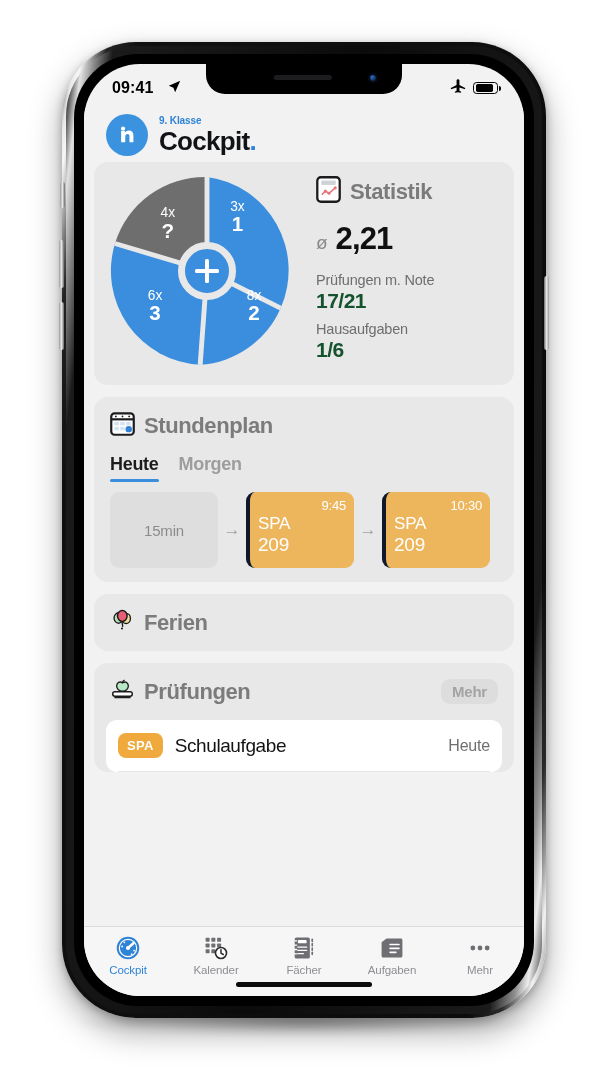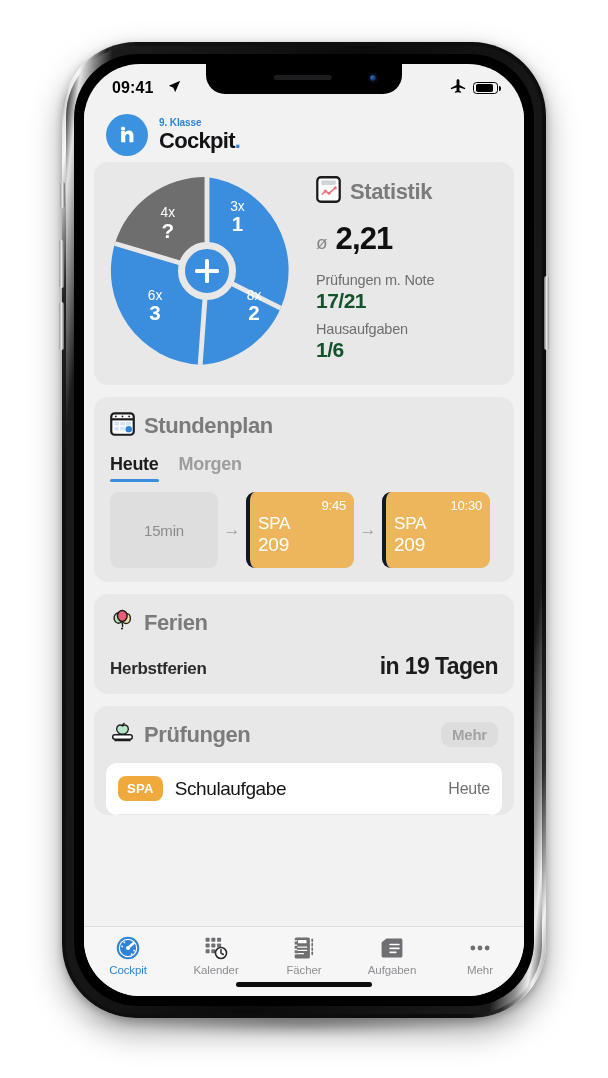--- a/index.html
+++ b/index.html
@@ -210,21 +210,21 @@
   }
   .logo svg { display: block; }
   .header-text { margin-left: 11px; line-height: 1; }
   .klasse {
     font-size: 10px;
     font-weight: bold;
     color: #2f83d6;
     letter-spacing: -0.1px;
   }
   .cockpit {
-    font-size: 22px;
+    font-size: 26px;
     font-weight: bold;
     color: #111316;
     letter-spacing: -0.7px;
     margin-top: 2px;
   }
   .cockpit .dot { color: #2f83d6; }
 
   
   .content {
     position: absolute;
@@ -644,24 +644,20 @@
           <span>
             <svg width="25" height="25" viewBox="0 0 24 24">
               <ellipse cx="8.2" cy="9.6" rx="4.3" ry="5" fill="#b7e3b7" stroke="#1c1c1e" stroke-width="1.3"></ellipse>
               <ellipse cx="15.4" cy="10" rx="4.2" ry="4.9" fill="#f2dd9a" stroke="#1c1c1e" stroke-width="1.3"></ellipse>
               <ellipse cx="11.8" cy="7.6" rx="4.6" ry="5.3" fill="#ea5e75" stroke="#1c1c1e" stroke-width="1.4"></ellipse>
               <path d="M11.8 12.9c-.6 2.4.9 3.6.2 5.4" fill="none" stroke="#1c1c1e" stroke-width="1.3"></path>
               <circle cx="11.5" cy="19.6" r="1" fill="#1c1c1e"></circle>
             </svg>
           </span>
           <span class="card-title">Ferien</span>
-        </div>
-        <div class="ferien-row">
-          <span class="ferien-name">Herbstferien</span>
-          <span class="ferien-when">in 19 Tagen</span>
         </div>
       </div>
 
       <div class="card exam-card-outer">
         <div class="card-head">
           <span>
             <svg width="25" height="25" viewBox="0 0 24 24">
               <path d="M12 5.6c-2.6-1.9-5.6-.2-5.6 3.1 0 2.6 2.4 4.9 5.6 4.9s5.6-2.3 5.6-4.9c0-3.3-3-5-5.6-3.1z" fill="#b7e8c6" stroke="#1c1c1e" stroke-width="1.3"></path>
               <path d="M12 5.6c0-1.3.8-2.3 2-2.6" fill="none" stroke="#1c1c1e" stroke-width="1.3"></path>
               <rect x="2.6" y="14.2" width="18.8" height="4.2" rx="2.1" fill="#fff" stroke="#1c1c1e" stroke-width="1.4"></rect>

